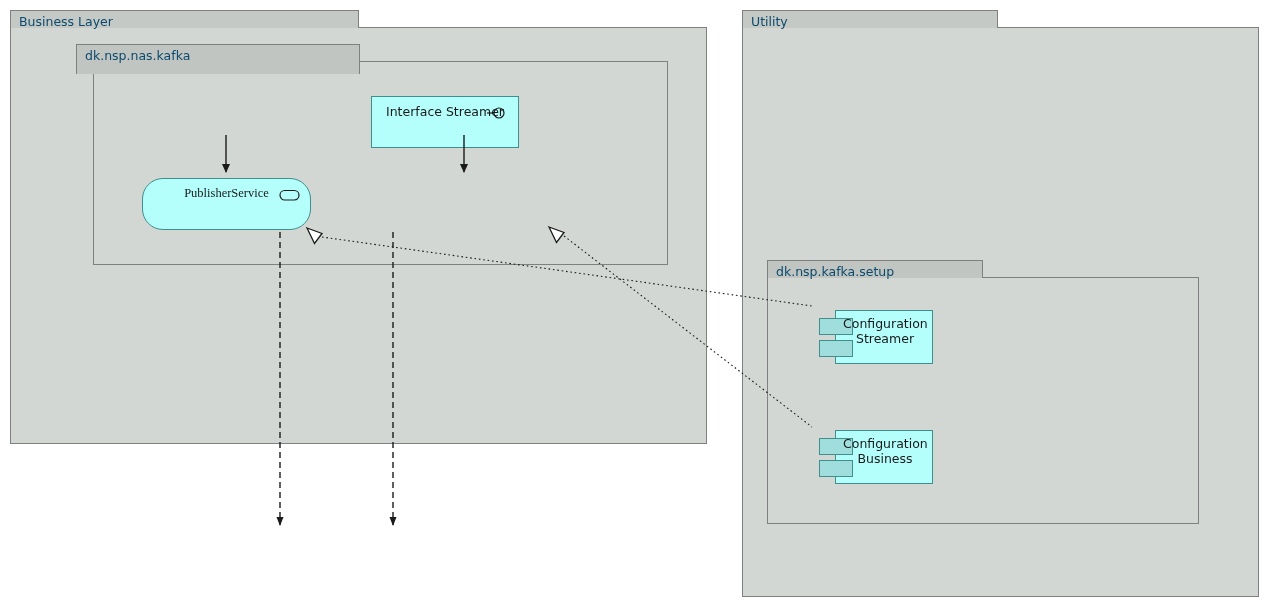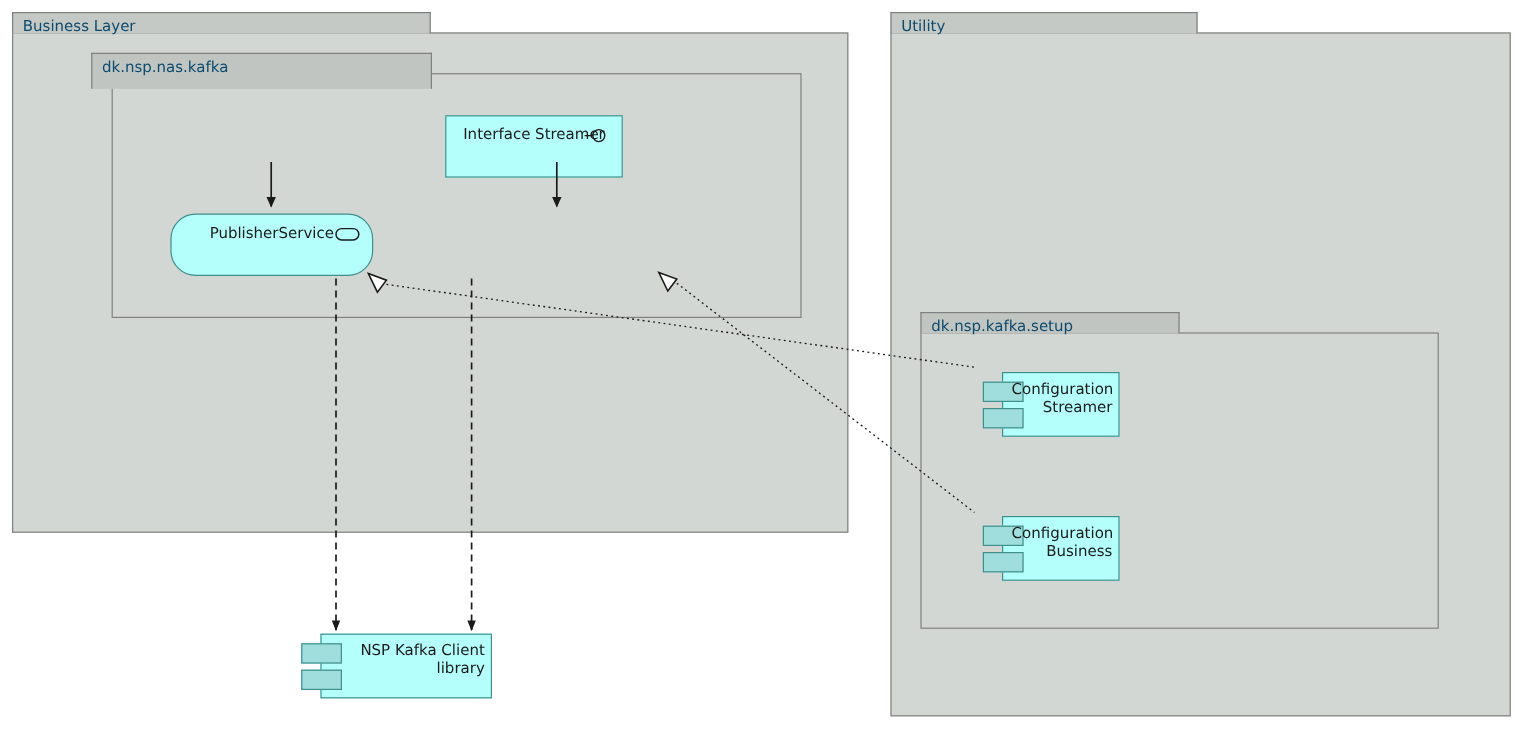--- a/index.html
+++ b/index.html
@@ -50,21 +50,21 @@
 
   
   .uml-box {
     position: absolute;
     box-sizing: border-box;
     background: #b4fffc;
     border: 1px solid #3f8f8c;
     z-index: 5;
   }
   .uml-box.iface { border-radius: 0; }
-  .uml-box.service { border-radius: 21px; }
+  .uml-box.service { border-radius: 21px; font-family: Liberation Serif, serif; }
   .uml-label {
     position: absolute;
     left: 0;
     right: 0;
     top: 7px;
     text-align: center;
     font-size: 12.5px;
     color: #1a1a1a;
     line-height: 15px;
     white-space: nowrap;
@@ -102,21 +102,21 @@
     left: 6px;
     z-index: 2;
   }
   .component .ctab.t1 { top: 16px; }
   .component .ctab.t2 { top: 43px; }
   .component .clabel {
     position: absolute;
     left: 30px;
     right: 6px;
     top: 11px;
-    text-align: right;
+    text-align: center;
     font-size: 12.5px;
     color: #1a1a1a;
     line-height: 15px;
     z-index: 3;
   }
 
   
   #edges {
     position: absolute;
     left: 0;
@@ -190,29 +190,20 @@
   <div class="component" style="left:813px; top:430px; width:120px; height:54px;">
     <div class="cbody"></div>
     <div class="ctab t1" style="top:8px;"></div>
     <div class="ctab t2" style="top:30px;"></div>
     <div class="clabel" style="top:6px;">
       <div>Configuration</div>
       <div>Business</div>
     </div>
   </div>
 
-  <div class="component" style="left:245px; top:528px; width:165px; height:54px;">
-    <div class="cbody"></div>
-    <div class="ctab t1" style="top:8px;"></div>
-    <div class="ctab t2" style="top:30px;"></div>
-    <div class="clabel" style="top:6px;">
-      <div>NSP Kafka Client</div>
-      <div>library</div>
-    </div>
-  </div>
 
   <svg id="edges" viewBox="0 0 1269 609">
     <defs>
       <marker id="filledTri" markerWidth="10" markerHeight="10" refX="8" refY="4" orient="auto" markerUnits="userSpaceOnUse">
         <path d="M0,0 L9,4 L0,8 z" fill="#1a1a1a"></path>
       </marker>
       <marker id="filledArrowSm" markerWidth="10" markerHeight="10" refX="8" refY="4" orient="auto" markerUnits="userSpaceOnUse">
         <path d="M0,0.5 L9,4 L0,7.5 z" fill="#1a1a1a"></path>
       </marker>
     </defs>

